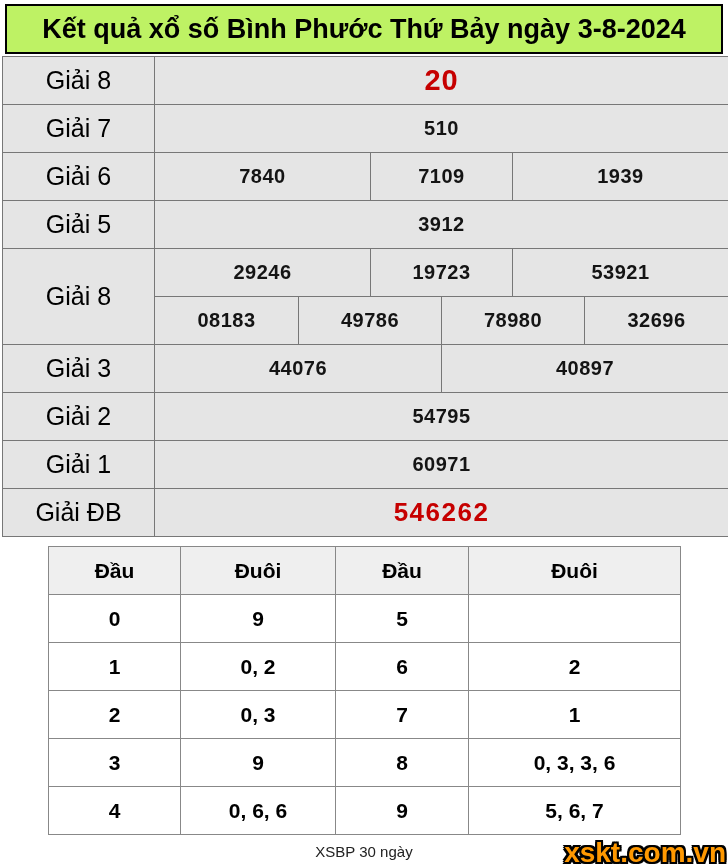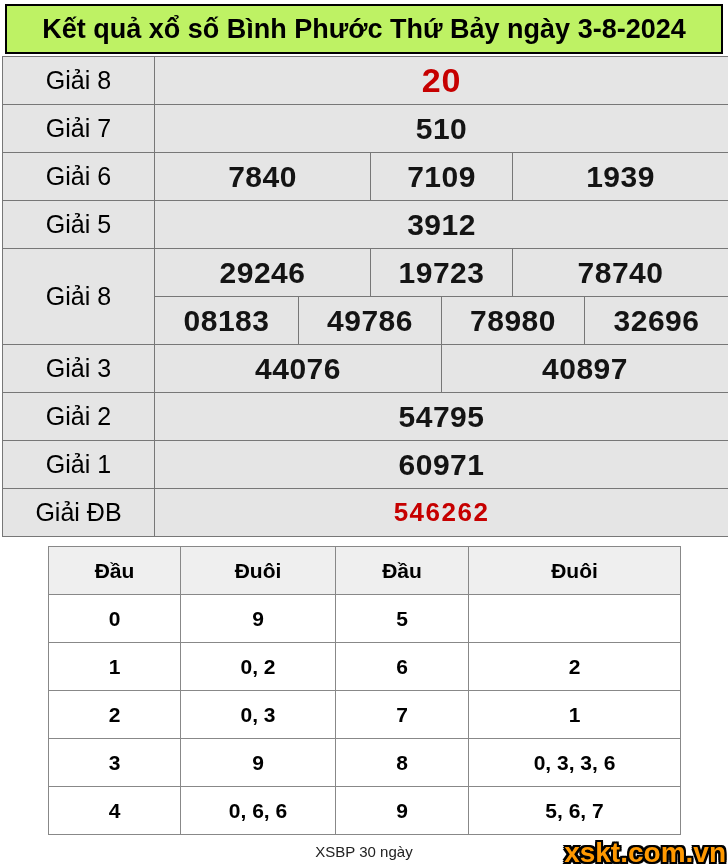--- a/index.html
+++ b/index.html
@@ -32,26 +32,26 @@
     border:1px solid #777;
     text-align:center;
     vertical-align:middle;
     height:47px;
     padding:0;
     background:#e5e5e5;
   }
   .p-label{font-size:25px;color:#000;}
   .p-val{
     font-weight:bold;
-    font-size:30px;
+    font-size:20px;
     color:#141414;
     letter-spacing:0.5px;
   }
   .p-red{color:#c60000;}
-  .p-red8{font-size:34px;letter-spacing:1px;}
+  .p-red8{font-size:29px;letter-spacing:1px;}
   .p-reddb{font-size:26px;letter-spacing:1.5px;}
   .ht-table{
     width:632px;
     margin:9px 0 0 48px;
     table-layout:fixed;
   }
   .ht-table th,.ht-table td{
     border:1px solid #888;
     height:47px;
     text-align:center;
@@ -118,21 +118,21 @@
       <td class="p-val" colspan="3">1939</td>
     </tr>
     <tr>
       <td class="p-label">Giải 5</td>
       <td class="p-val" colspan="8">3912</td>
     </tr>
     <tr>
       <td class="p-label" rowspan="2">Giải 8</td>
       <td class="p-val" colspan="3">29246</td>
       <td class="p-val" colspan="2">19723</td>
-      <td class="p-val" colspan="3">78740</td>
+      <td class="p-val" colspan="3">53921</td>
     </tr>
     <tr>
       <td class="p-val" colspan="2">08183</td>
       <td class="p-val" colspan="2">49786</td>
       <td class="p-val" colspan="2">78980</td>
       <td class="p-val" colspan="2">32696</td>
     </tr>
     <tr>
       <td class="p-label">Giải 3</td>
       <td class="p-val" colspan="4">44076</td>

